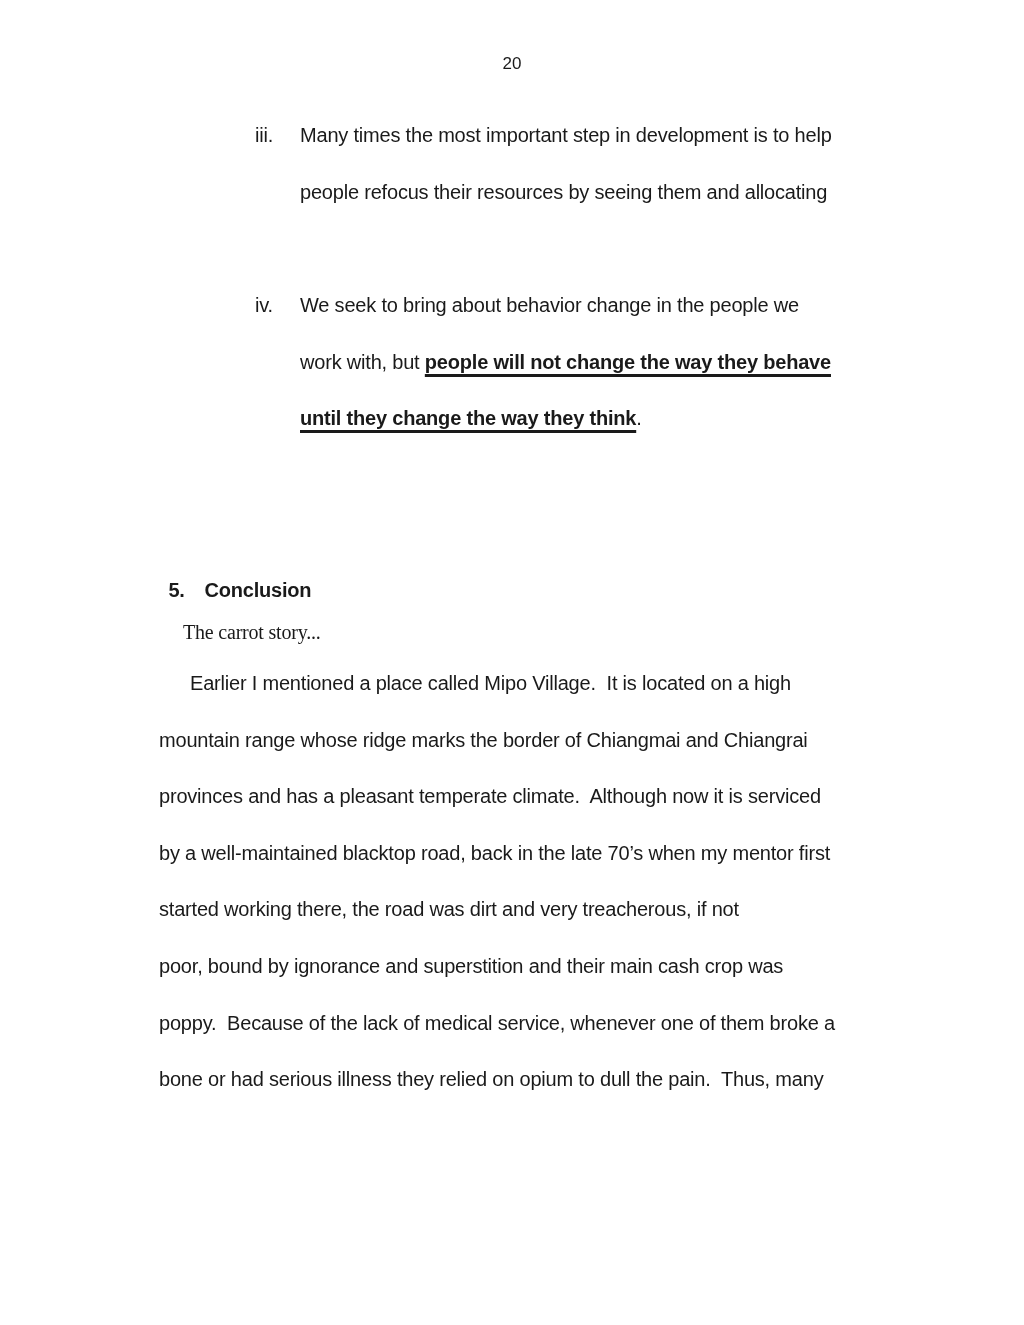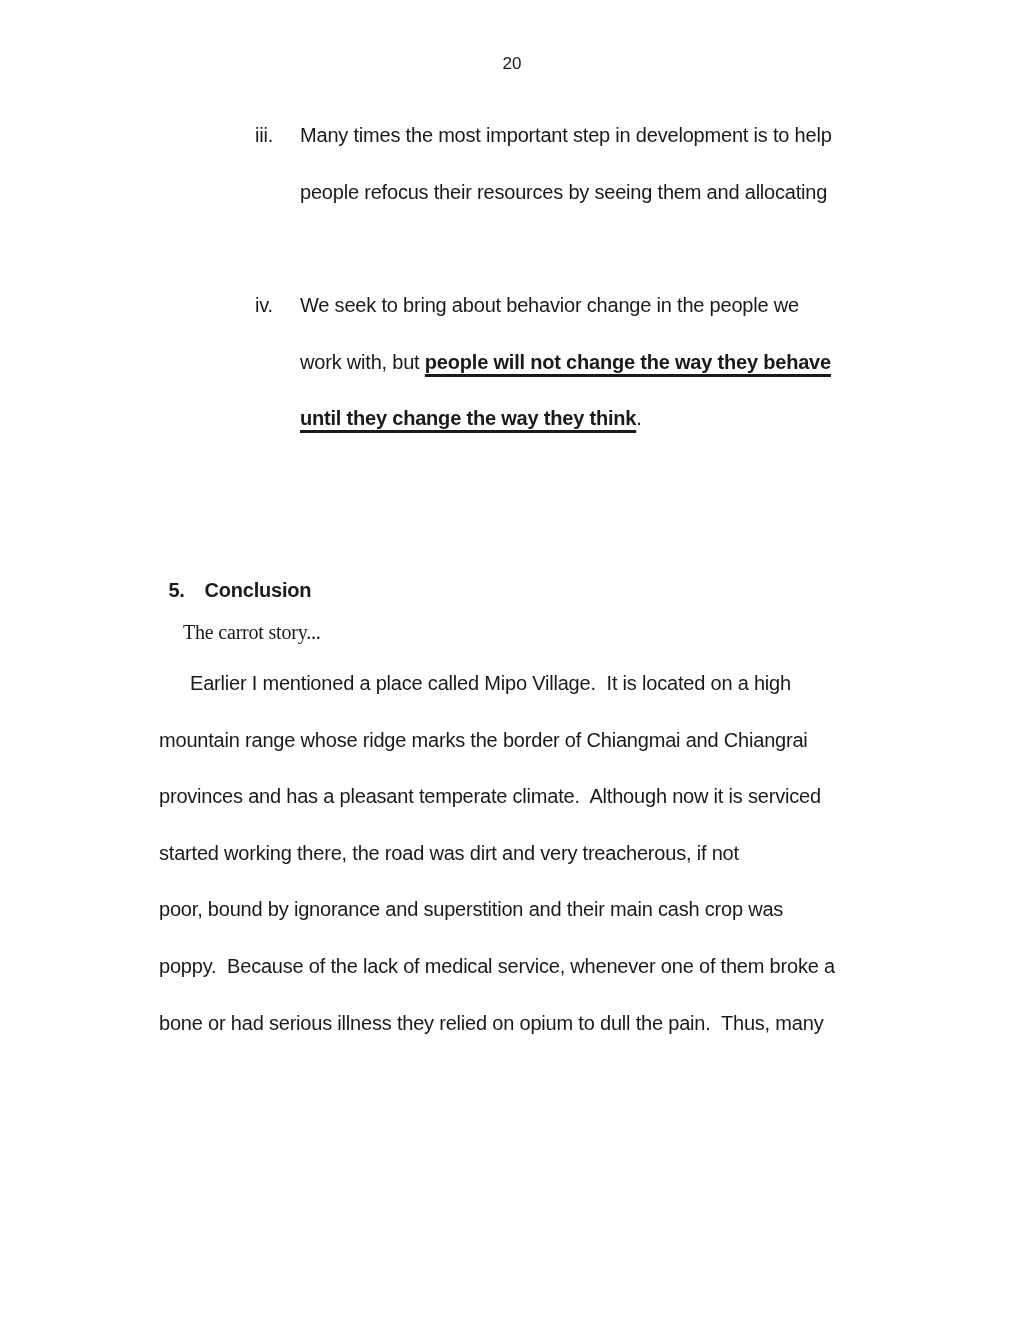--- a/index.html
+++ b/index.html
@@ -105,19 +105,20 @@
   <div class="section-heading">
     <span class="section-number">5.</span><span>Conclusion</span>
   </div>
 
   <div class="intro-line">The carrot story...</div>
 
   <div class="paragraph">
     <div class="line first">Earlier I mentioned a place called Mipo Village.  It is located on a high</div>
     <div class="line">mountain range whose ridge marks the border of Chiangmai and Chiangrai</div>
     <div class="line">provinces and has a pleasant temperate climate.  Although now it is serviced</div>
+    <div class="line">by a well-maintained blacktop road, back in the late 70’s when my mentor first</div>
     <div class="line">started working there, the road was dirt and very treacherous, if not</div>
     <div class="line">poor, bound by ignorance and superstition and their main cash crop was</div>
     <div class="line">poppy.  Because of the lack of medical service, whenever one of them broke a</div>
     <div class="line">bone or had serious illness they relied on opium to dull the pain.  Thus, many</div>
   </div>
 
 </div>
 
 </body></html>

